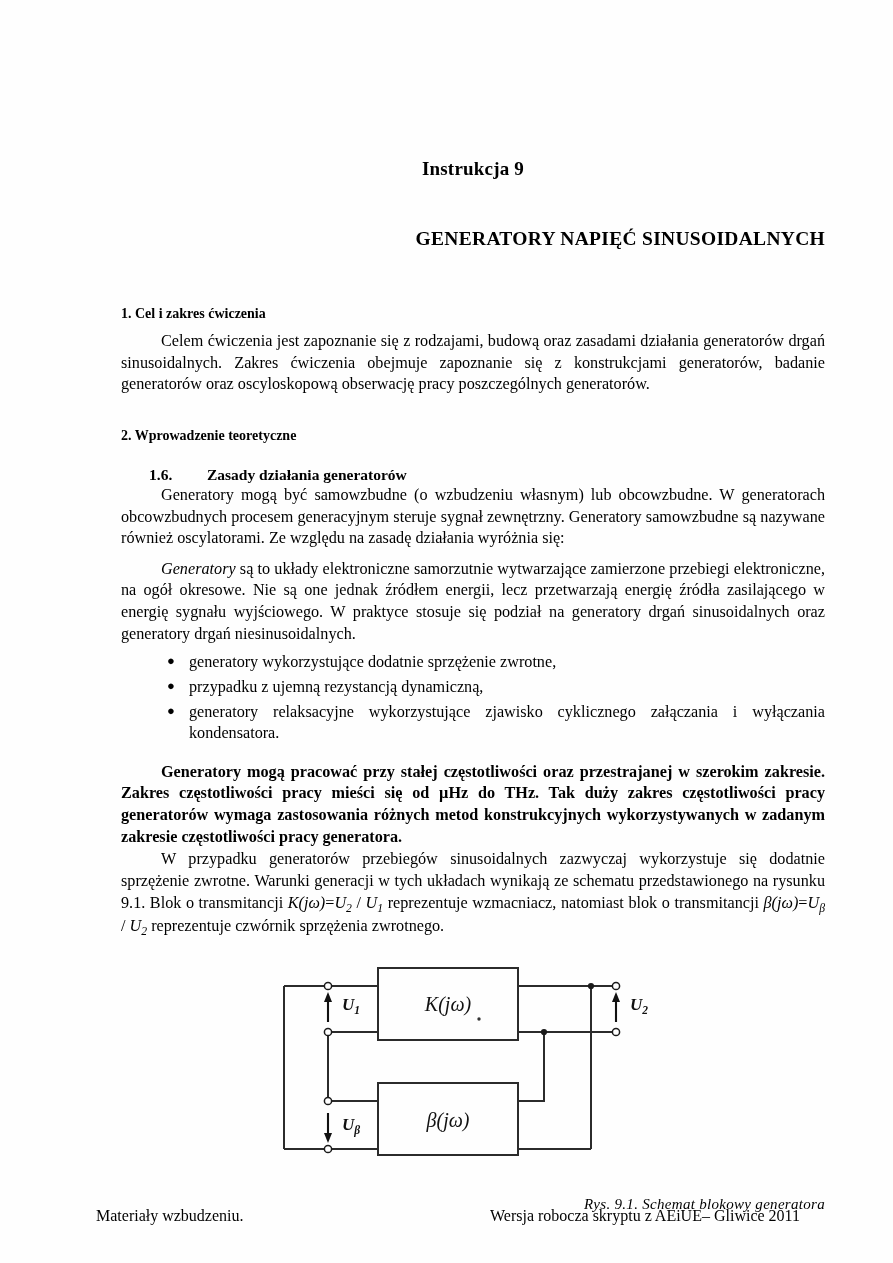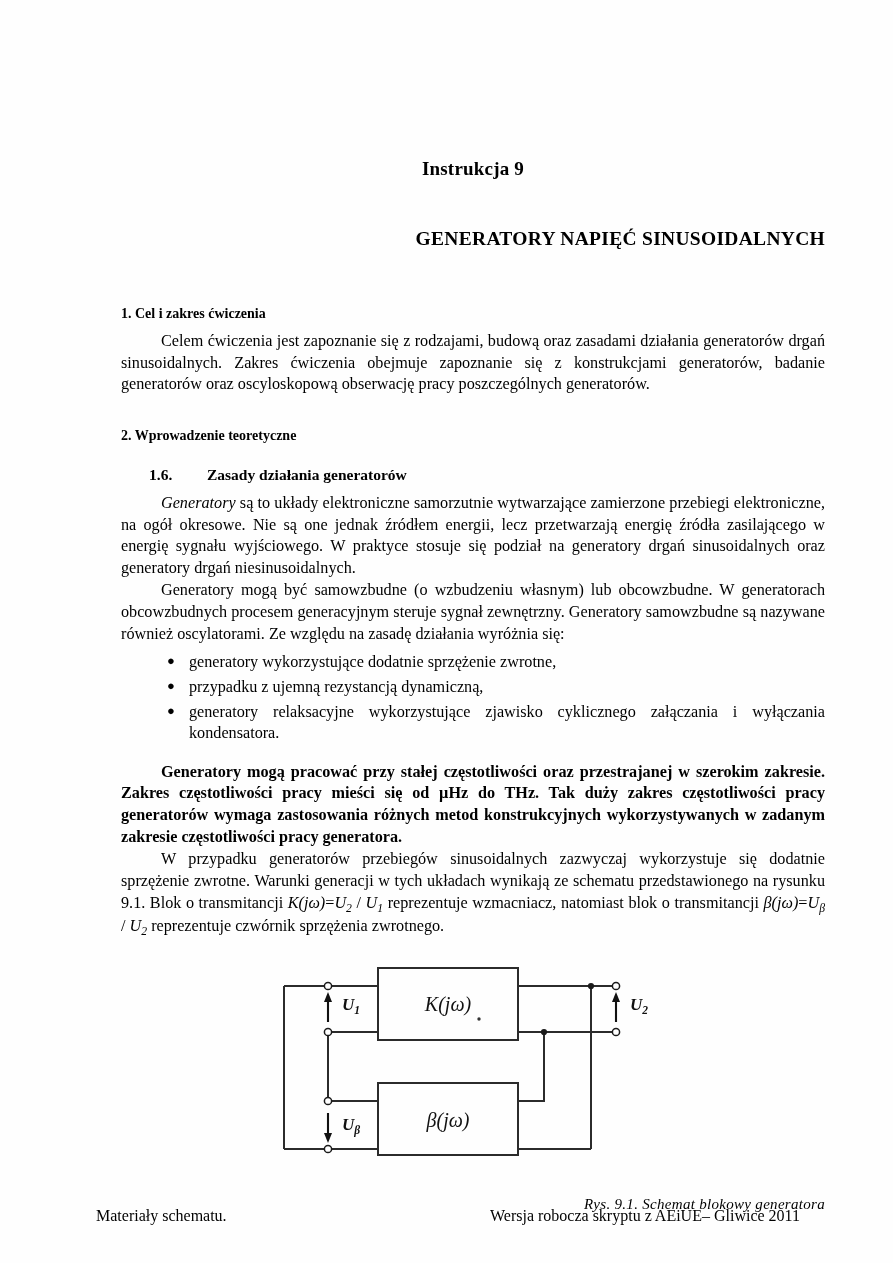--- a/index.html
+++ b/index.html
@@ -151,23 +151,23 @@
 
     <div class="h1">1. Cel i zakres ćwiczenia</div>
     <p class="body">Celem ćwiczenia jest zapoznanie się z rodzajami, budową oraz zasadami działania generatorów drgań sinusoidalnych. Zakres ćwiczenia obejmuje zapoznanie się z konstrukcjami generatorów, badanie generatorów oraz oscyloskopową obserwację pracy poszczególnych generatorów.</p>
 
     <div class="h1 second">2. Wprowadzenie teoretyczne</div>
 
     <div class="h2">
       <span class="num">1.6.</span><span>Zasady działania generatorów</span>
     </div>
 
+    <p class="body tight">Generatory mogą być samowzbudne (o wzbudzeniu własnym) lub obcowzbudne. W generatorach obcowzbudnych procesem generacyjnym steruje sygnał zewnętrzny. Generatory samowzbudne są nazywane również oscylatorami. Ze względu na zasadę działania wyróżnia się:</p>
+
     <p class="body"><i class="it">Generatory</i><span> są to układy elektroniczne samorzutnie wytwarzające zamierzone przebiegi elektroniczne, na ogół okresowe. Nie są one jednak źródłem energii, lecz przetwarzają energię źródła zasilającego w energię sygnału wyjściowego. W praktyce stosuje się podział na generatory drgań sinusoidalnych oraz generatory drgań niesinusoidalnych.</span></p>
-
-    <p class="body tight">Generatory mogą być samowzbudne (o wzbudzeniu własnym) lub obcowzbudne. W generatorach obcowzbudnych procesem generacyjnym steruje sygnał zewnętrzny. Generatory samowzbudne są nazywane również oscylatorami. Ze względu na zasadę działania wyróżnia się:</p>
 
     <ul class="bullets">
       <li><span class="dot">●</span><span>generatory wykorzystujące dodatnie sprzężenie zwrotne,</span></li>
       <li><span class="dot">●</span><span>przypadku z ujemną rezystancją dynamiczną,</span></li>
       <li><span class="dot">●</span><span>generatory relaksacyjne wykorzystujące zjawisko cyklicznego załączania i wyłączania kondensatora.</span></li>
     </ul>
 
     <p class="body after-gap">Generatory mogą pracować przy stałej częstotliwości oraz przestrajanej w szerokim zakresie. Zakres częstotliwości pracy mieści się od µHz do THz. Tak duży zakres częstotliwości pracy generatorów wymaga zastosowania różnych metod konstrukcyjnych wykorzystywanych w zadanym zakresie częstotliwości pracy generatora.</p>
 
     <p class="body tight"><span>W przypadku generatorów przebiegów sinusoidalnych zazwyczaj wykorzystuje się dodatnie sprzężenie zwrotne. Warunki generacji w tych układach wynikają ze schematu przedstawionego na rysunku 9.1. Blok o transmitancji </span><span class="mvar">K(jω)</span>=<span class="mvar">U<sub>2</sub></span> / <span class="mvar">U<sub>1</sub></span><span> reprezentuje wzmacniacz, natomiast blok o transmitancji </span><span class="mvar">β(jω)</span>=<span class="mvar">U<sub>β</sub></span> / <span class="mvar">U<sub>2</sub></span><span> reprezentuje czwórnik sprzężenia zwrotnego.</span></p>
@@ -237,17 +237,17 @@
         <text x="509" y="46" font-family="Liberation Serif, serif" font-style="italic" font-weight="bold" font-size="17" fill="#111111">U<tspan font-size="11.5" dy="4">2</tspan></text>
         <text x="221" y="166" font-family="Liberation Serif, serif" font-style="italic" font-weight="bold" font-size="17" fill="#111111">U<tspan font-size="11.5" dy="4">β</tspan></text>
       </svg>
     </div>
 
     <p class="fig-caption">Rys. 9.1. Schemat blokowy generatora</p>
 
   </div>
 
   <div class="footer">
-    <span class="left">Materiały schematu.</span>
+    <span class="left">Materiały wzbudzeniu.</span>
     <span class="right">Wersja robocza skryptu z AEiUE– Gliwice 2011</span>
   </div>
 
 </div>
 
 </body></html>

